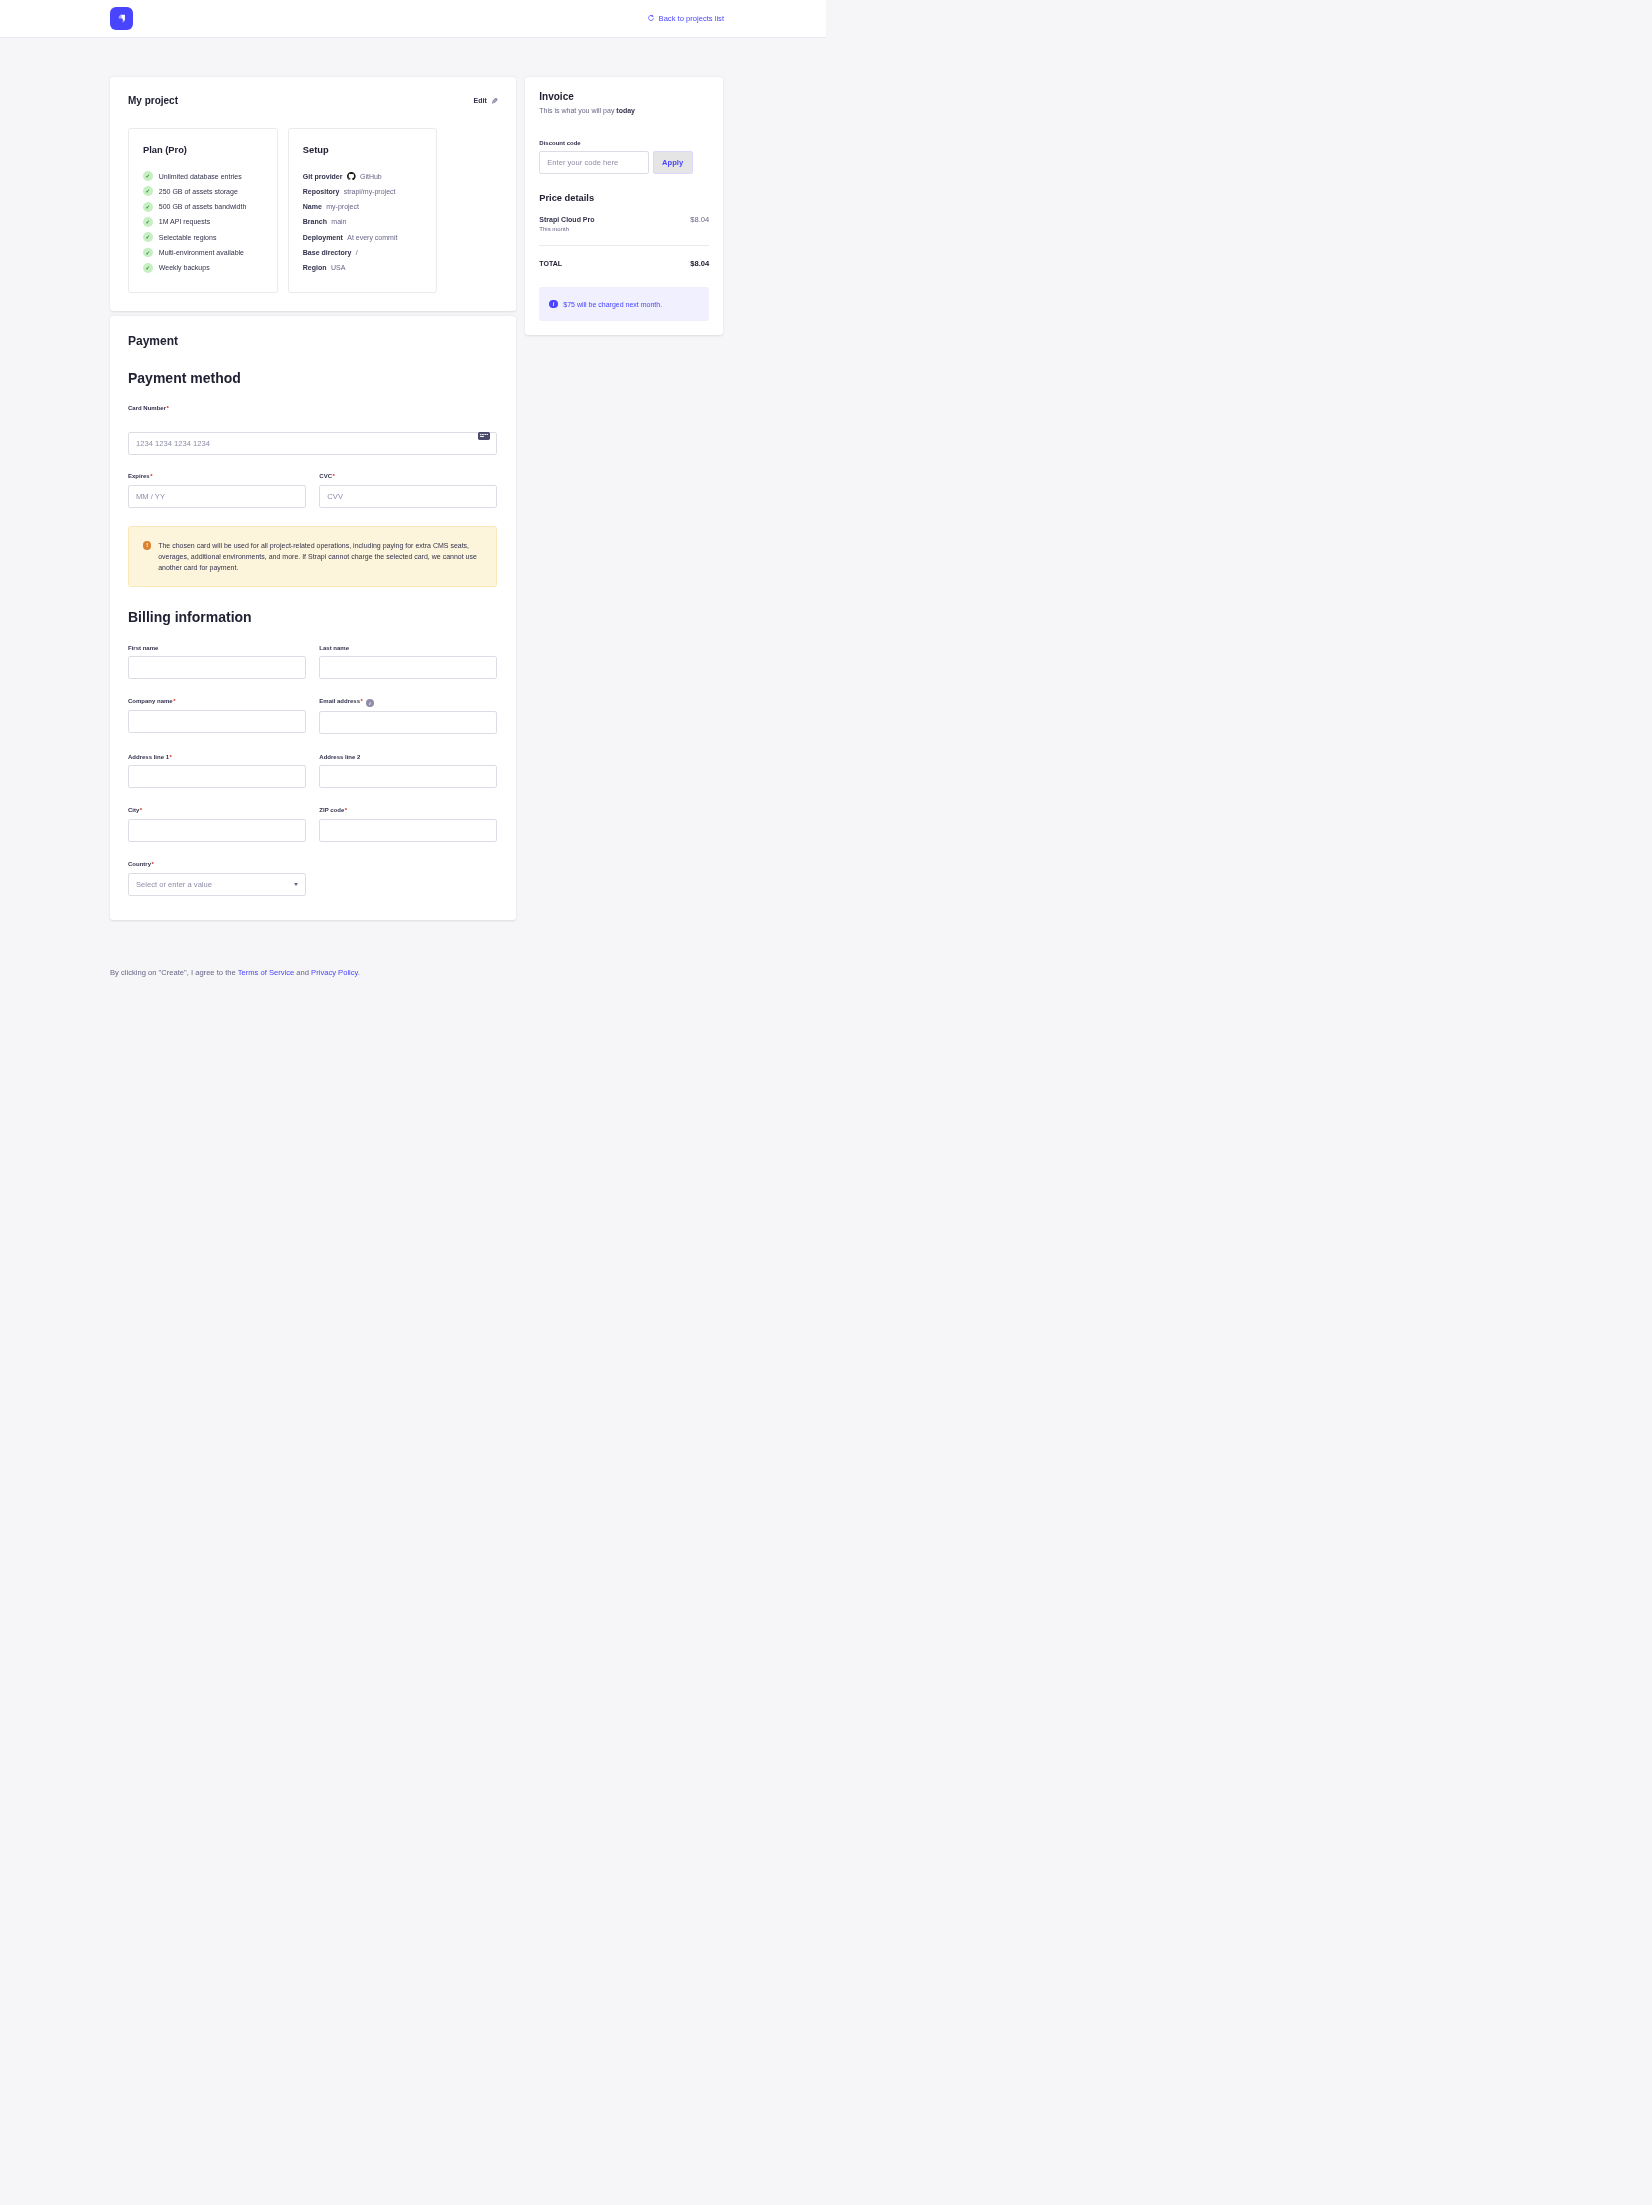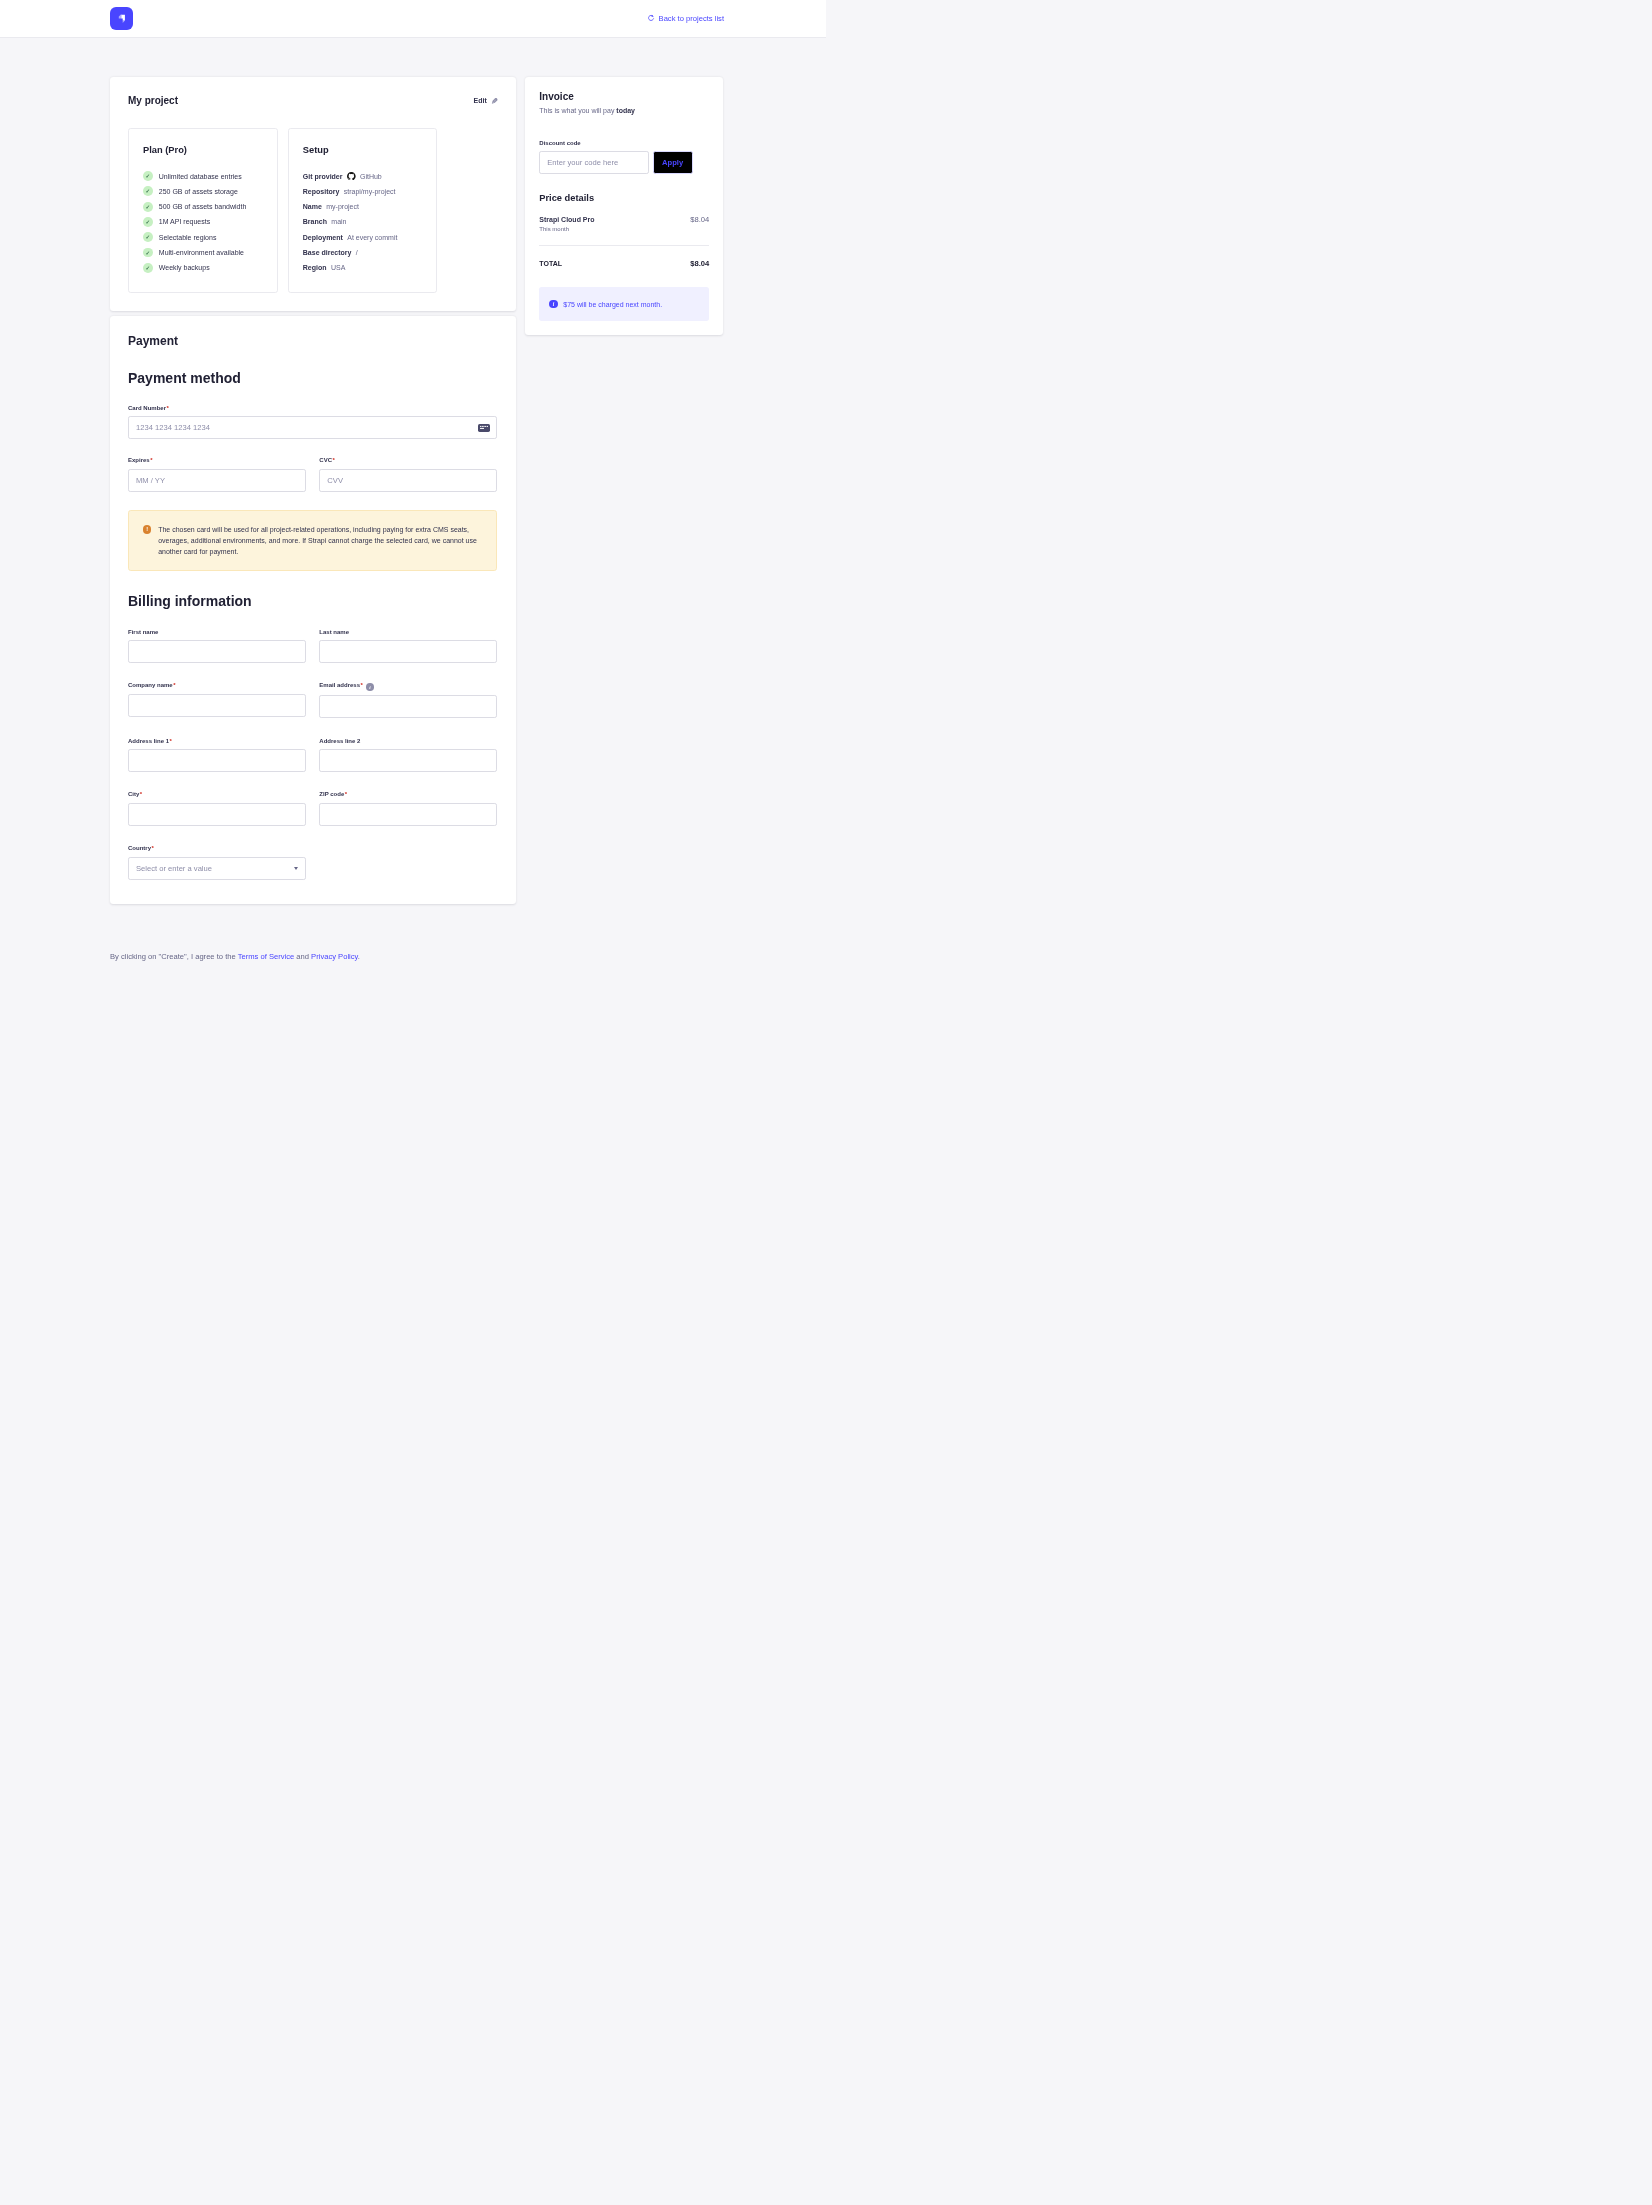--- a/index.html
+++ b/index.html
@@ -57,21 +57,21 @@
   .invoice-sub b { color:#32324d; font-weight:bold; }
   .field-label { font-size:6px; font-weight:bold; color:#32324d; display:inline-block; }
   .req::after { content:"*"; color:#d02b20; margin-left:0.5px; }
   .discount { margin-top:23px; }
   .discount-row { display:flex; gap:3.3px; margin-top:4.4px; }
   .input { height:23px; border:0.5px solid #dcdce4; border-radius:2.2px; background:#fff;
            font-size:7.6px; color:#32324d; padding:0 7px; width:100%;
            font-family:"Liberation Sans", sans-serif; }
   .input::placeholder { color:#8e8ea9; }
   .discount-row .input { width:110px; }
-  .apply-btn { width:40px; height:23px; background:#000000; border:0.5px solid #d9d8ff;
+  .apply-btn { width:40px; height:23px; background:#e5e5e5; border:0.5px solid #d9d8ff;
                border-radius:2.2px; color:#4945ff; font-weight:bold; font-size:7.6px; cursor:pointer;
                font-family:"Liberation Sans", sans-serif; }
   .price-title { font-size:9.3px; font-weight:bold; color:#212134; margin-top:18.6px; }
   .price-row { display:flex; justify-content:space-between; align-items:baseline; margin-top:12px; }
   .price-name { font-size:7px; font-weight:bold; color:#32324d; }
   .price-amt { font-size:7.6px; color:#666687; }
   .price-period { font-size:6px; color:#666687; margin-top:2.2px; }
   .divider { border:none; border-top:0.5px solid #eaeaef; margin:13px 0; }
   .total-row { display:flex; justify-content:space-between; align-items:baseline; }
   .total-lbl { font-size:7px; font-weight:bold; color:#212134; }
@@ -85,21 +85,21 @@
 
   
   .payment-card { margin-top:5.5px; padding:18px 18px 24.6px; }
   .section-title { font-size:12px; font-weight:bold; color:#212134; }
   .subsection { font-size:14px; font-weight:bold; color:#212134; margin-top:22px; }
   .fgroup { margin-top:15.3px; }
   .fgroup .input { margin-top:4.4px; }
   .two-col { display:flex; gap:13.7px; }
   .two-col .fgroup { width:178px; }
   .card-input-wrap { position:relative; width:369px; margin-top:4.4px; }
-  .card-input-wrap .input { margin-top:0; }
+  .card-input-wrap .input { margin-top:16px; }
   .cc-icon { position:absolute; right:6.6px; top:50%; transform:translateY(-50%);
              width:12px; height:8.2px; background:#4a4a6a; border-radius:1.6px; }
   .cc-icon::before { content:""; position:absolute; left:1.6px; top:2.2px; width:8.2px; height:1.1px;
              background-image:linear-gradient(90deg,#fff 0 1.6px,transparent 1.6px 2.2px);
              background-size:2.2px 1.1px; }
   .cc-icon::after { content:""; position:absolute; left:1.6px; top:4.4px; width:3.8px; height:1.1px; background:#fff; }
 
   .warning-box { margin-top:18px; width:369px; background:#fdf4dc; border:0.5px solid #fae7b9;
                  border-radius:2.7px; padding:13px 14px; display:flex; gap:7px; }
   .warn-i { width:8.2px; height:8.2px; border-radius:50%; background:#d9822f; color:#fff;

